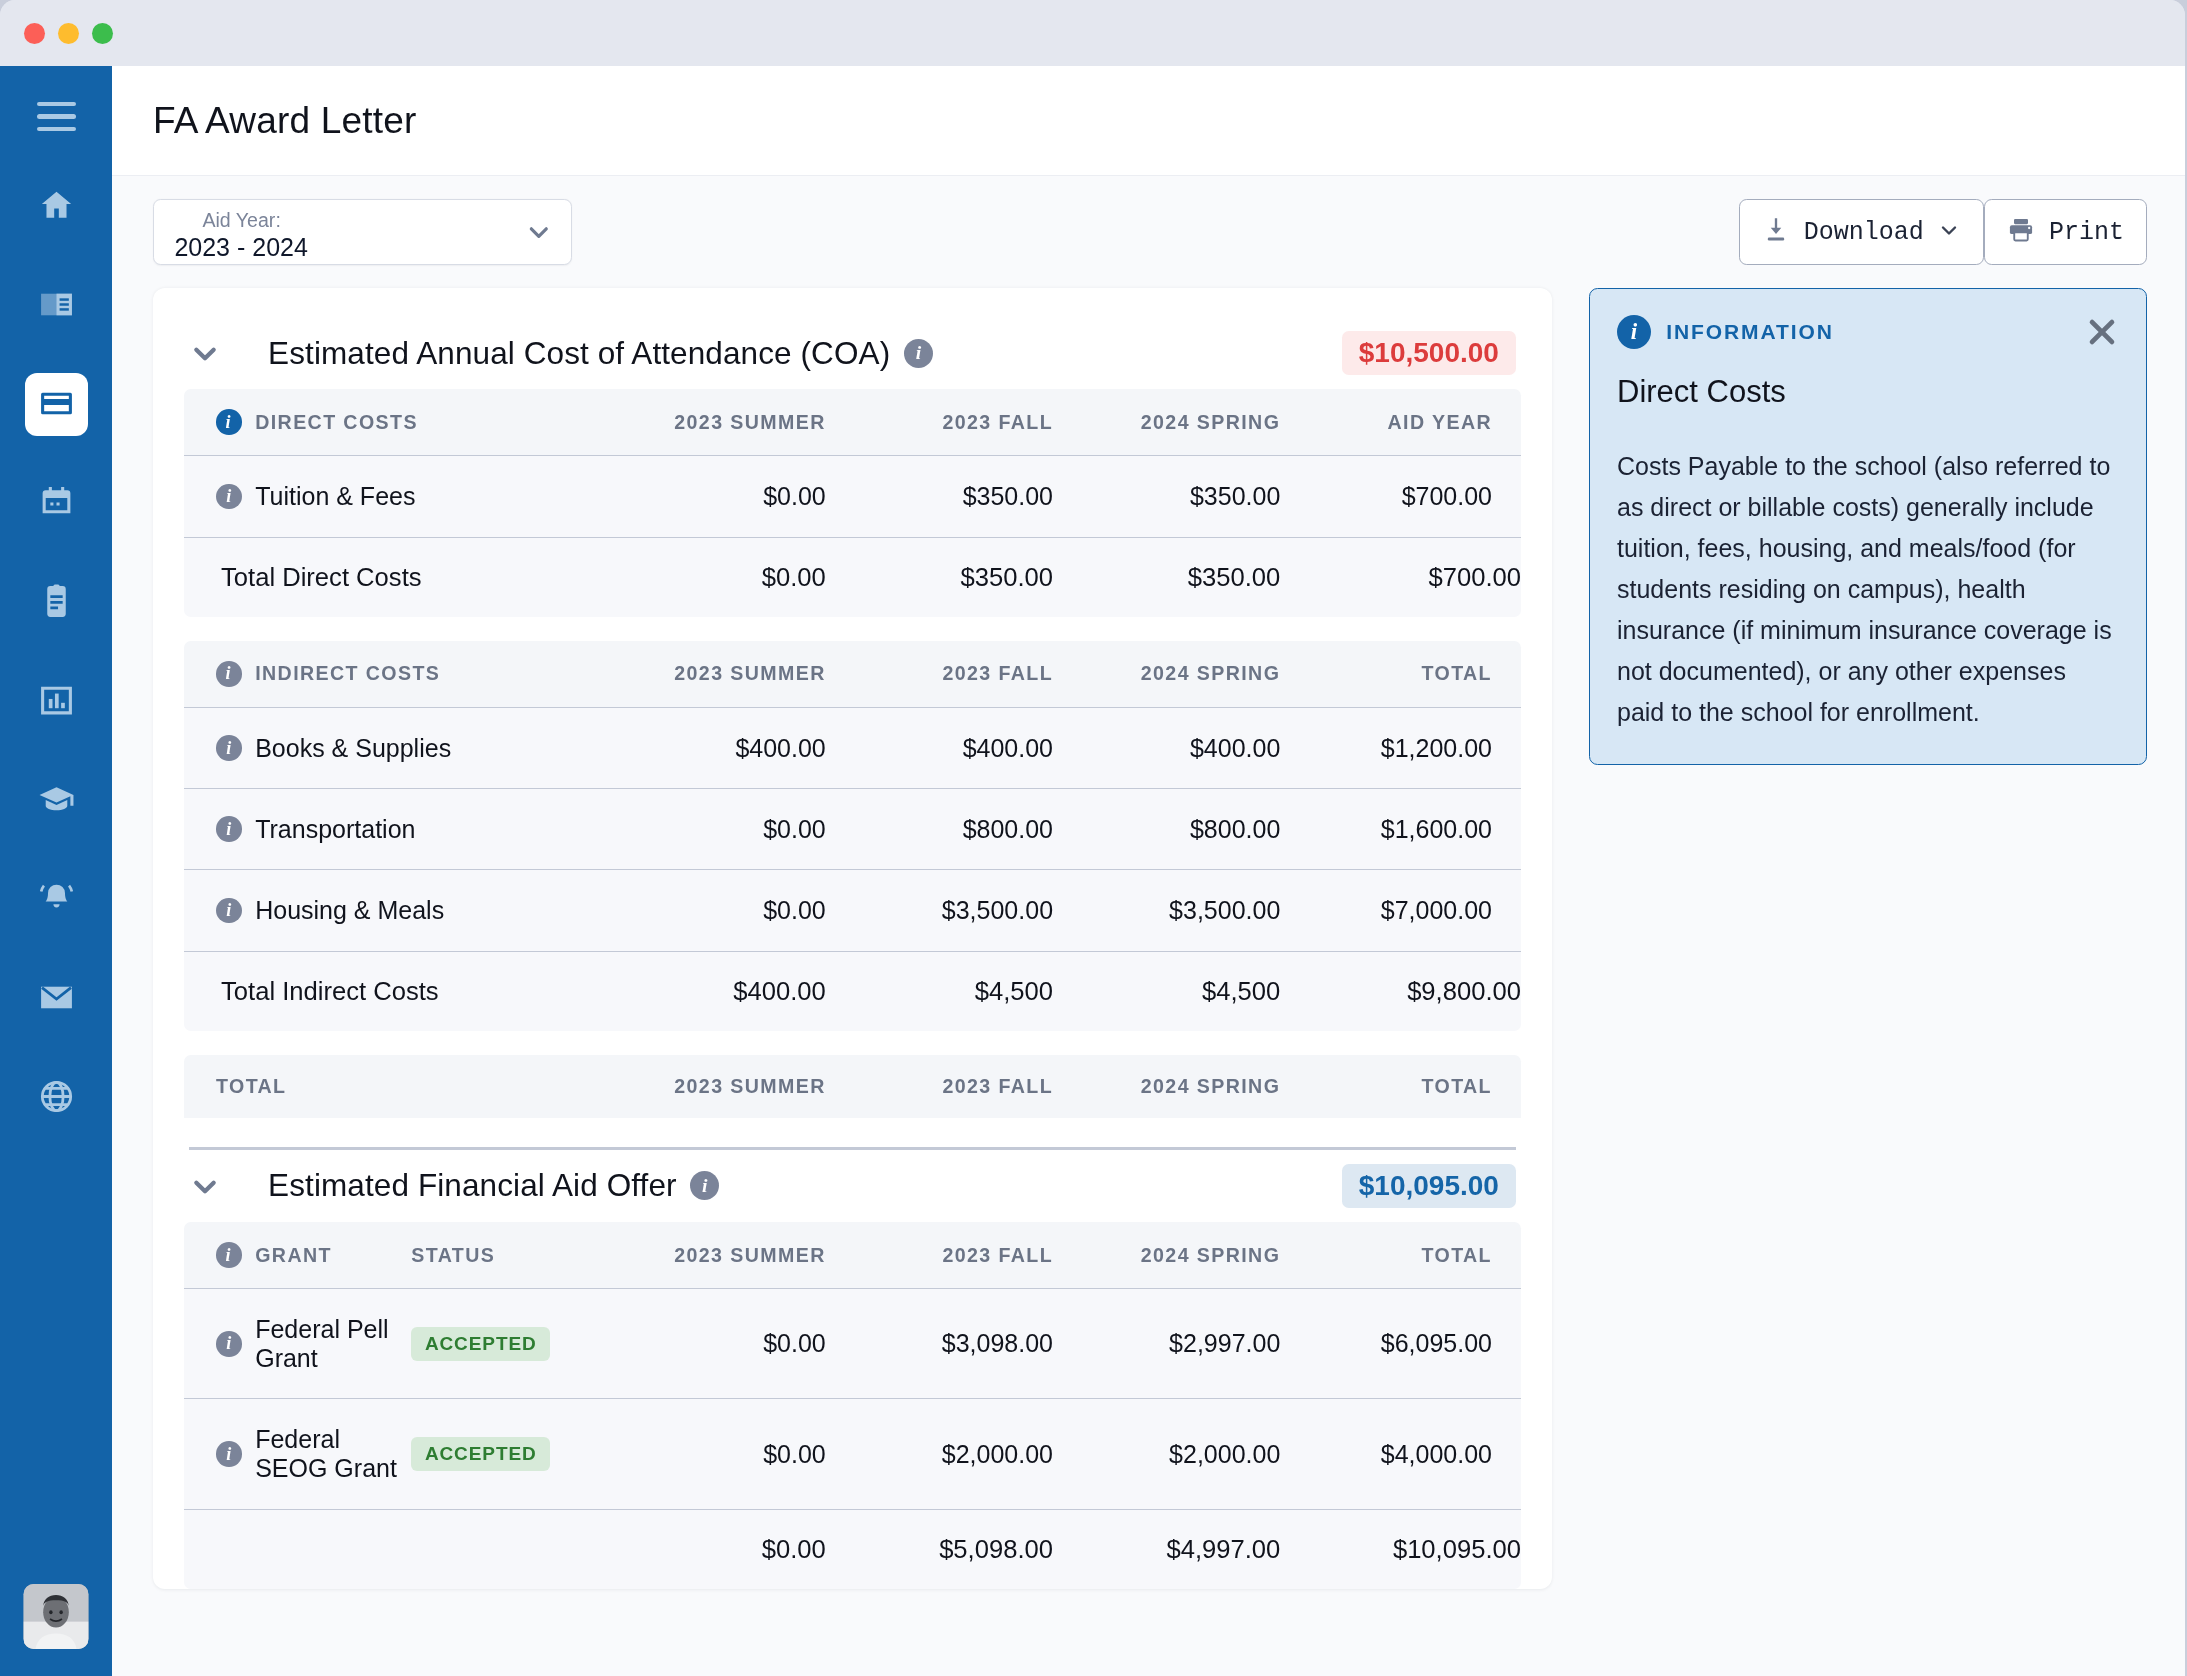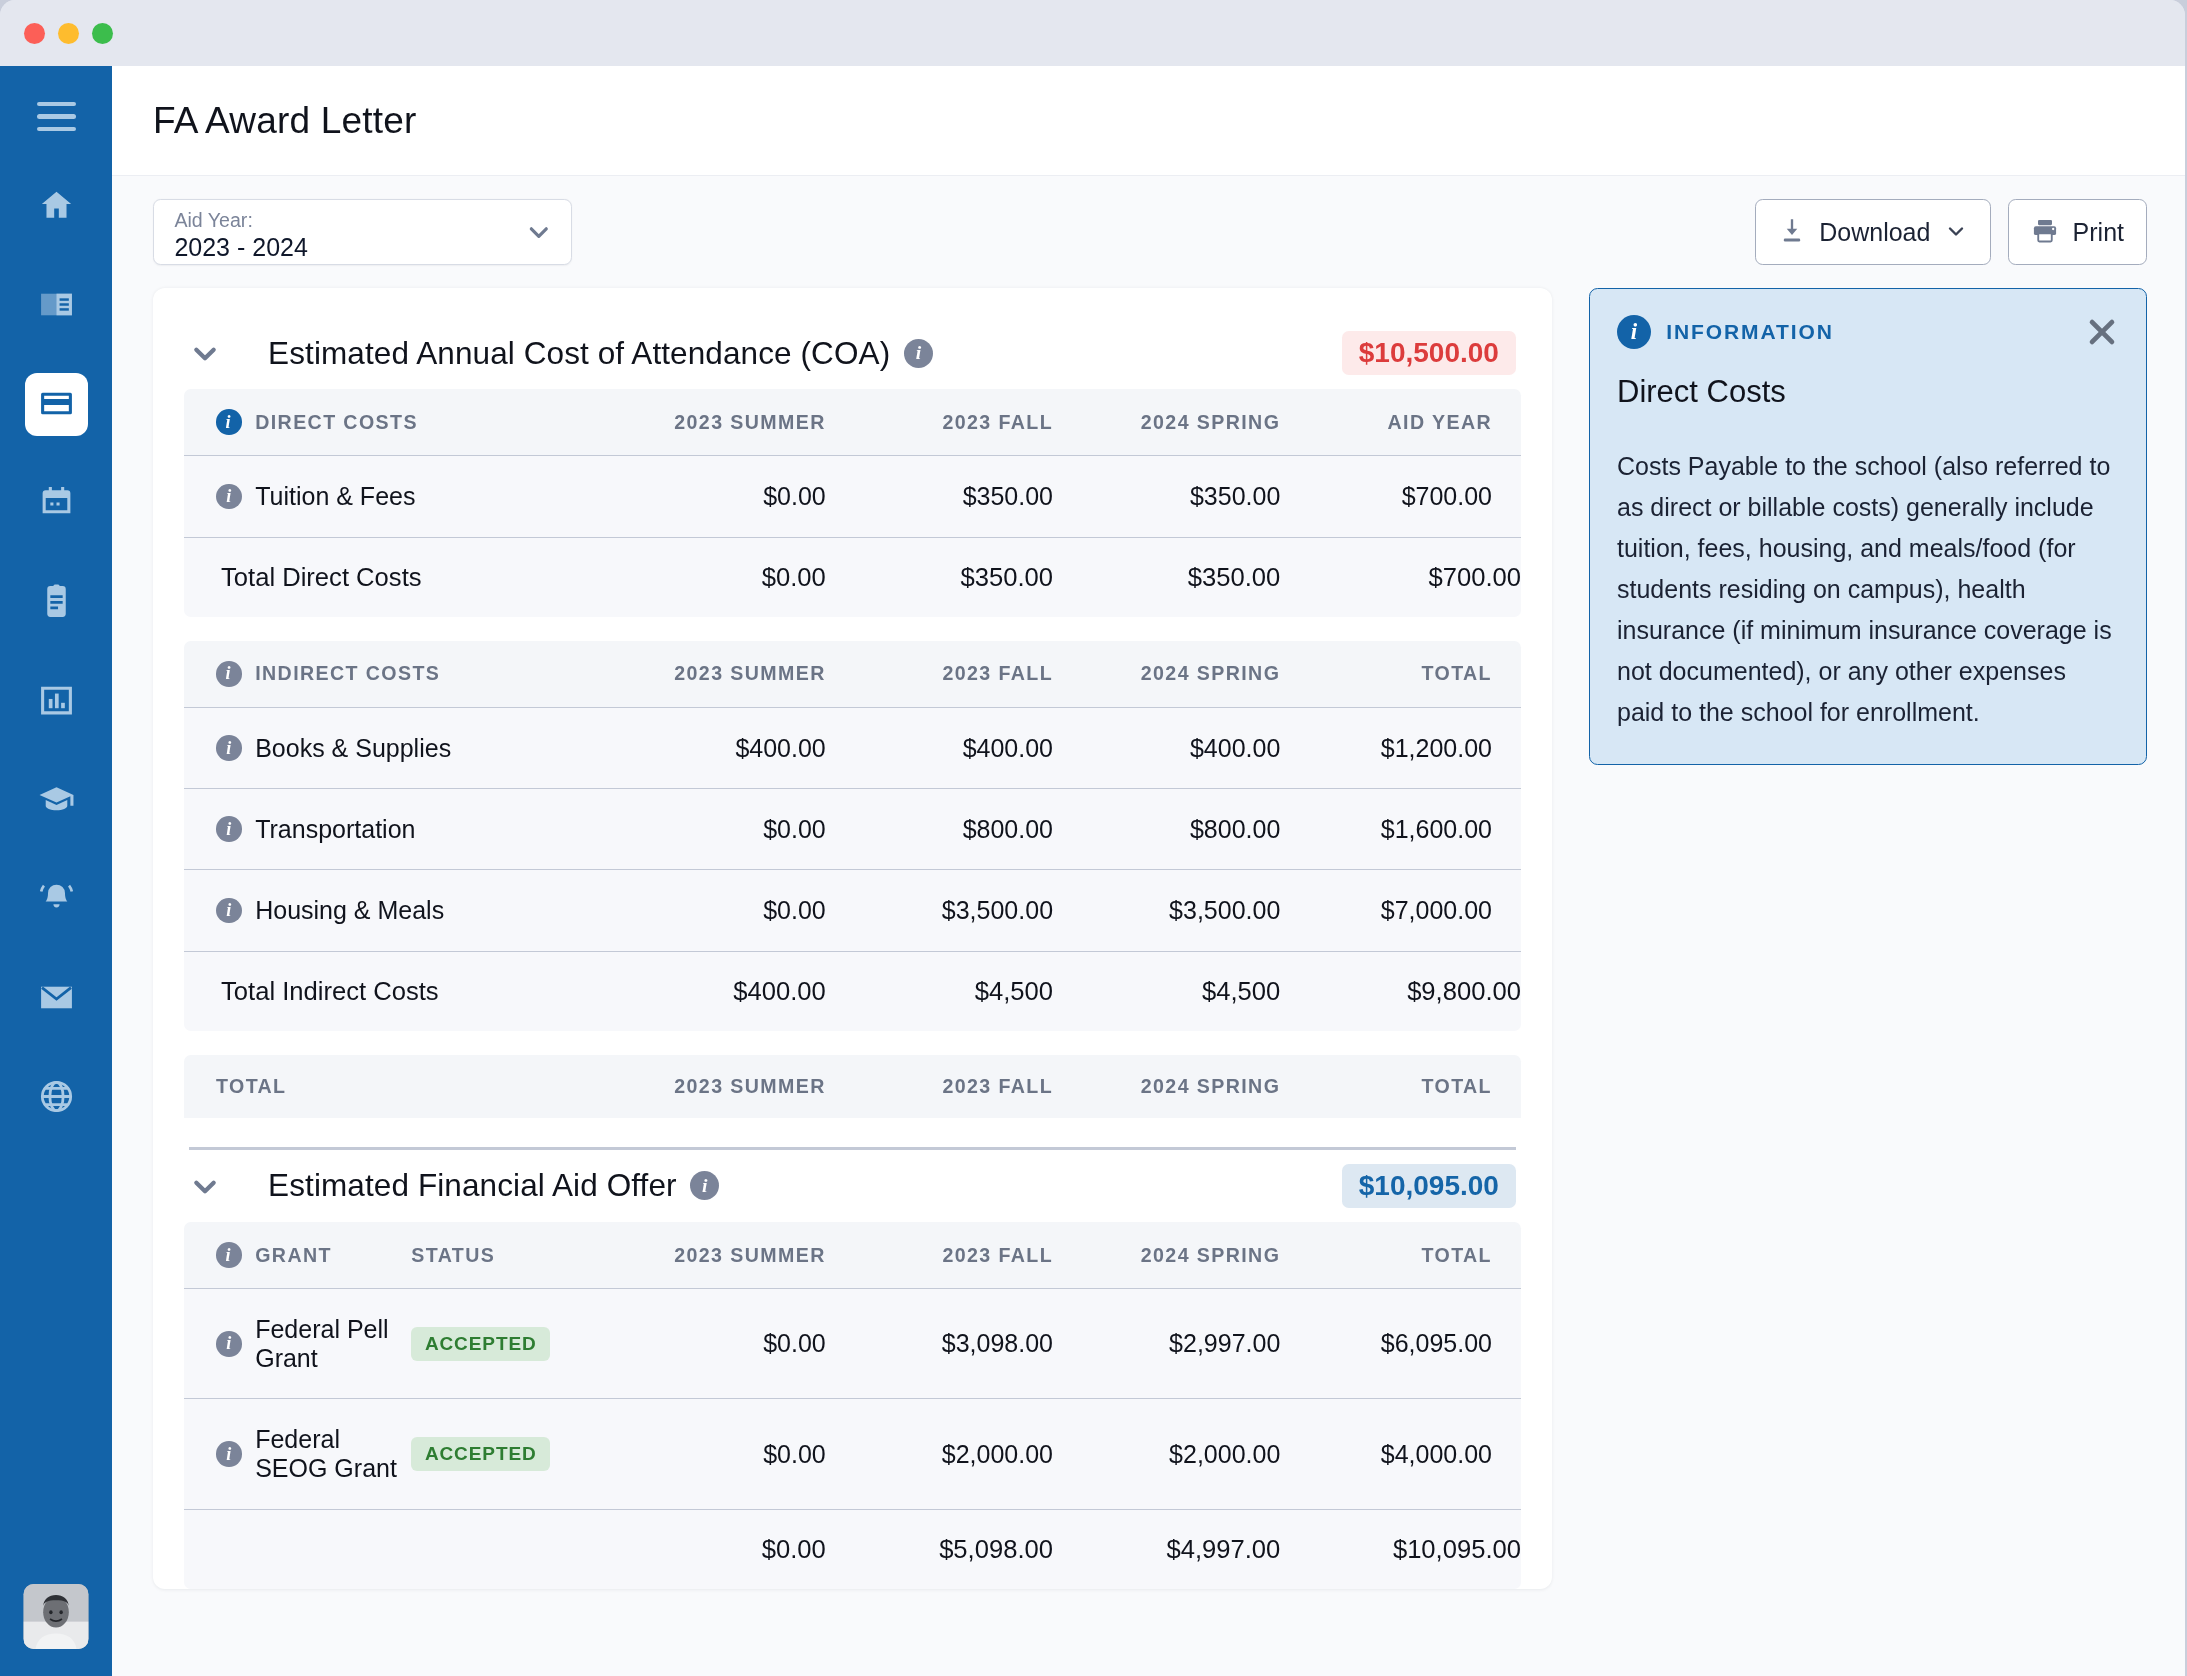--- a/index.html
+++ b/index.html
@@ -70,29 +70,29 @@
   .toolbar {
     position: relative; height: 112px;
     display: flex; align-items: center; padding: 0 41px;
   }
   .aidyear {
     width: 419px; height: 66px; background: #ffffff;
     border: 0.9px solid #d8dce5; border-radius: 7.7px;
     box-shadow: 0 0.9px 1.7px rgba(16,22,40,.05);
     padding: 7.7px 19px 0 20.4px; position: relative; cursor: pointer;
   }
-  .aidyear .lbl { font-size: 19.6px; color: #7b8499; line-height: 24px; }
+  .aidyear .lbl { font-size: 19.6px; color: #7b8499; line-height: 24px; margin-left: 28px; }
   .aidyear .val { font-size: 25px; color: #0f172a; line-height: 31px; }
   .aidyear .chev {
     position: absolute; right: 19px; top: 50%; transform: translateY(-50%);
     width: 25.6px; height: 25.6px;
   }
   .aidyear .chev svg { width: 25.6px; height: 25.6px; stroke: #6f7a90; fill: none; stroke-width: 3; }
 
-  .tbtns { margin-left: auto; display: flex; gap: 17px; }
+  .tbtns { margin-left: auto; display: flex; gap: 0; font-family: Liberation Mono, monospace; }
   .btn {
     height: 66px; border: 0.9px solid #a4acbd; border-radius: 7.7px;
     background: #fff; display: flex; align-items: center; gap: 13.6px;
     padding: 0 22px; cursor: pointer;
   }
   .btn span.t { font-size: 25px; color: #1b2233; }
   .btn svg.ic { width: 28px; height: 28px; fill: #6f7a90; }
 
   
   .content { display: flex; padding: 0 41px; gap: 37px; align-items: flex-start; }

